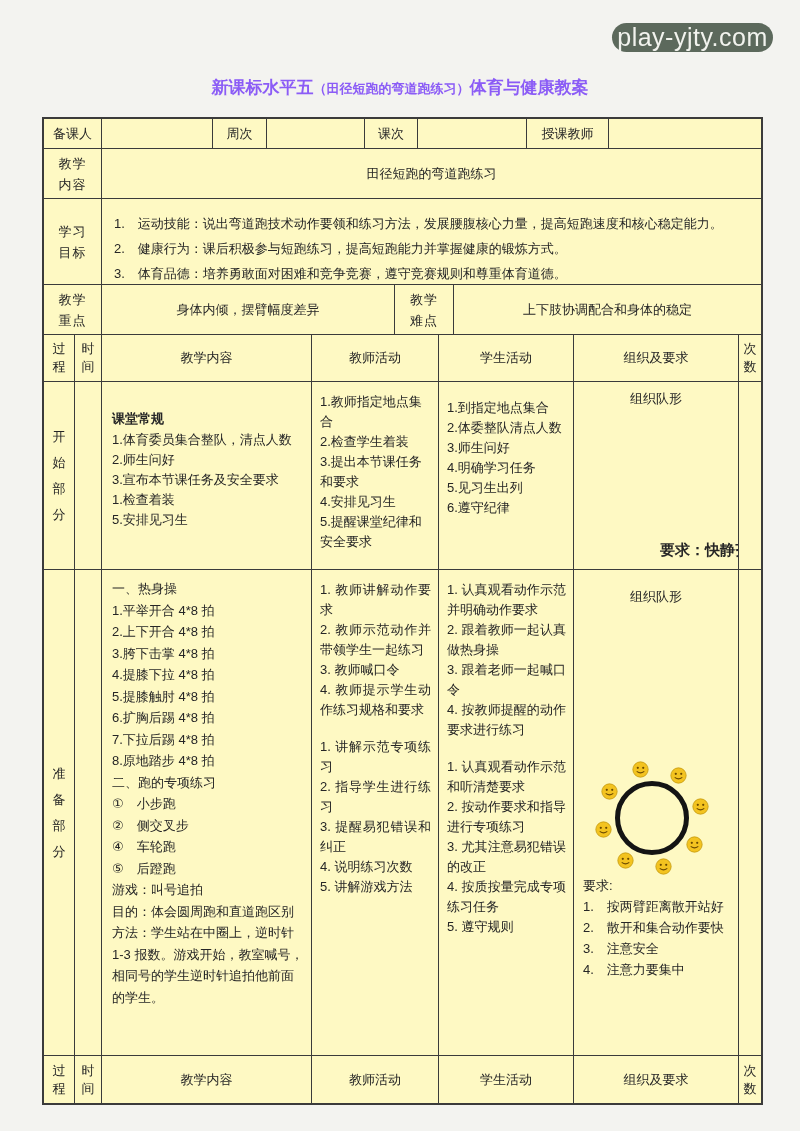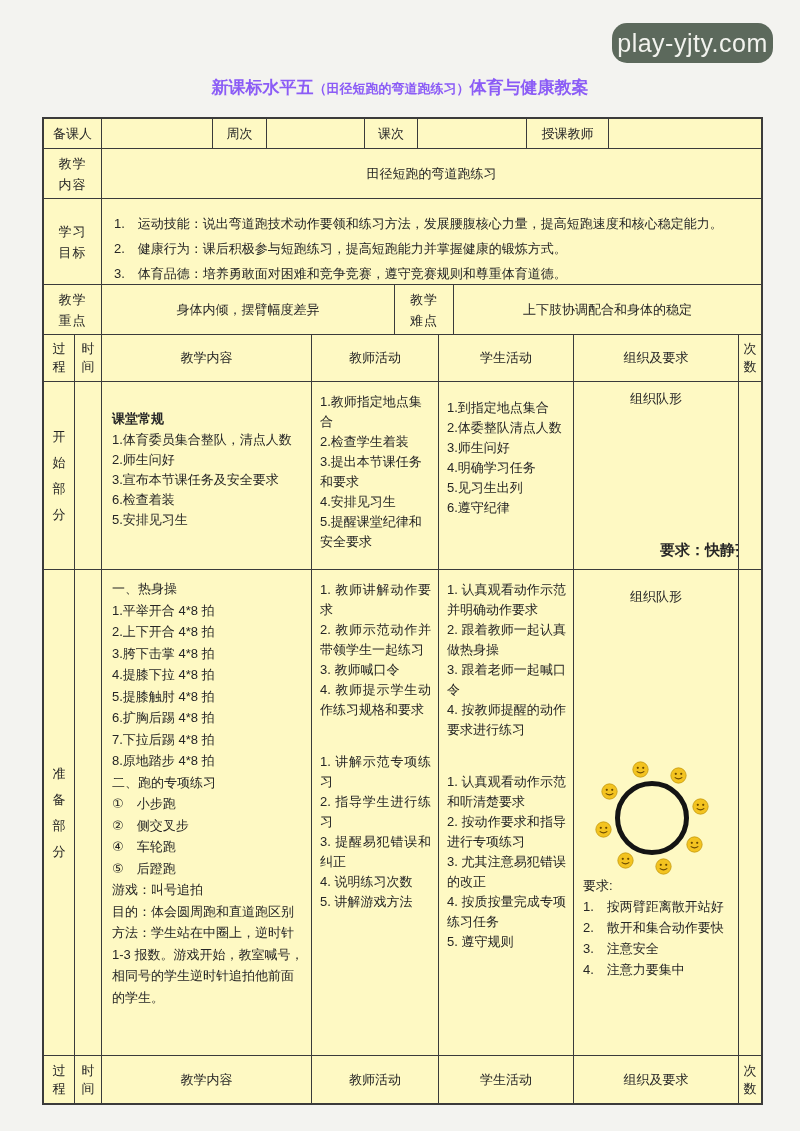--- a/index.html
+++ b/index.html
@@ -4,21 +4,21 @@
 <style>
   * { margin:0; padding:0; box-sizing:border-box; }
   html,body { background:#e9e9e7; }
   body { font-family:"Liberation Sans","DejaVu Sans",sans-serif; color:#262626; }
   .page {
     position:relative; width:800px; height:1131px; background:#f3f3f0;
     margin:0 auto; overflow:hidden;
   }
   
   .badge {
-    position:absolute; left:612px; top:23px; width:161px; height:40px;
+    position:absolute; left:612px; top:23px; width:161px; height:29px;
     border-radius:15px; display:flex; align-items:center; justify-content:center;
     font-size:25px; letter-spacing:0.5px;
   }
   
   .doc-title {
     position:absolute; top:76px; left:0; width:100%;
     text-align:center; font-weight:600; font-size:17px; color:#8b5cf6;
     white-space:nowrap;
   }
   .doc-title .paren { font-size:13px; font-weight:600; }
@@ -50,21 +50,21 @@
   .pad-list { padding:10px 7px 6px 8px; }
   .pad-list-lower { padding:16px 7px 6px 8px; }
   .org-cell { padding-top:8px; text-align:center; }
   .org-bottom {
     position:absolute; bottom:9px; left:12px; width:100%;
     text-align:right; font-weight:700; font-size:15px;
   }
   .prep-content { padding:8px 6px 6px 10px; }
   .prep-content .line { line-height:21.5px; }
   .justify { text-align:justify; }
-  .blk2 { margin-top:32px; }
+  .blk2 { margin-top:17px; }
   .prep-org { padding-top:18px; text-align:center; }
   
   .circle-diagram { position:absolute; left:18px; top:188px; width:120px; height:120px; }
   .ring {
     position:absolute; left:23px; top:23px; width:74px; height:74px;
     border:5px solid #141414; border-radius:50%;
   }
   .sm { position:absolute; width:17px; height:17px; }
   .sm1 { left:100px; top:40px; } .sm2 { left:78px; top:9px; }
   .sm3 { left:40px; top:3px; }  .sm4 { left:9px;  top:25px; }
@@ -149,21 +149,21 @@
       <div class="c center">
         <span class="vproc">开始部分</span>
       </div>
       <div class="c"></div>
       <div class="c opening-content">
         <div class="ttl">课堂常规</div>
         <div>
             <div class="line">1.体育委员集合整队，清点人数</div>
             <div class="line">2.师生问好</div>
             <div class="line">3.宣布本节课任务及安全要求</div>
-            <div class="line">6.检查着装</div>
+            <div class="line">1.检查着装</div>
             <div class="line">5.安排见习生</div>
           </div>
       </div>
       <div class="c pad-list">
           <div class="line">1.教师指定地点集合</div>
           <div class="line">2.检查学生着装</div>
           <div class="line">3.提出本节课任务和要求</div>
           <div class="line">4.安排见习生</div>
           <div class="line">5.提醒课堂纪律和安全要求</div>
         </div>

